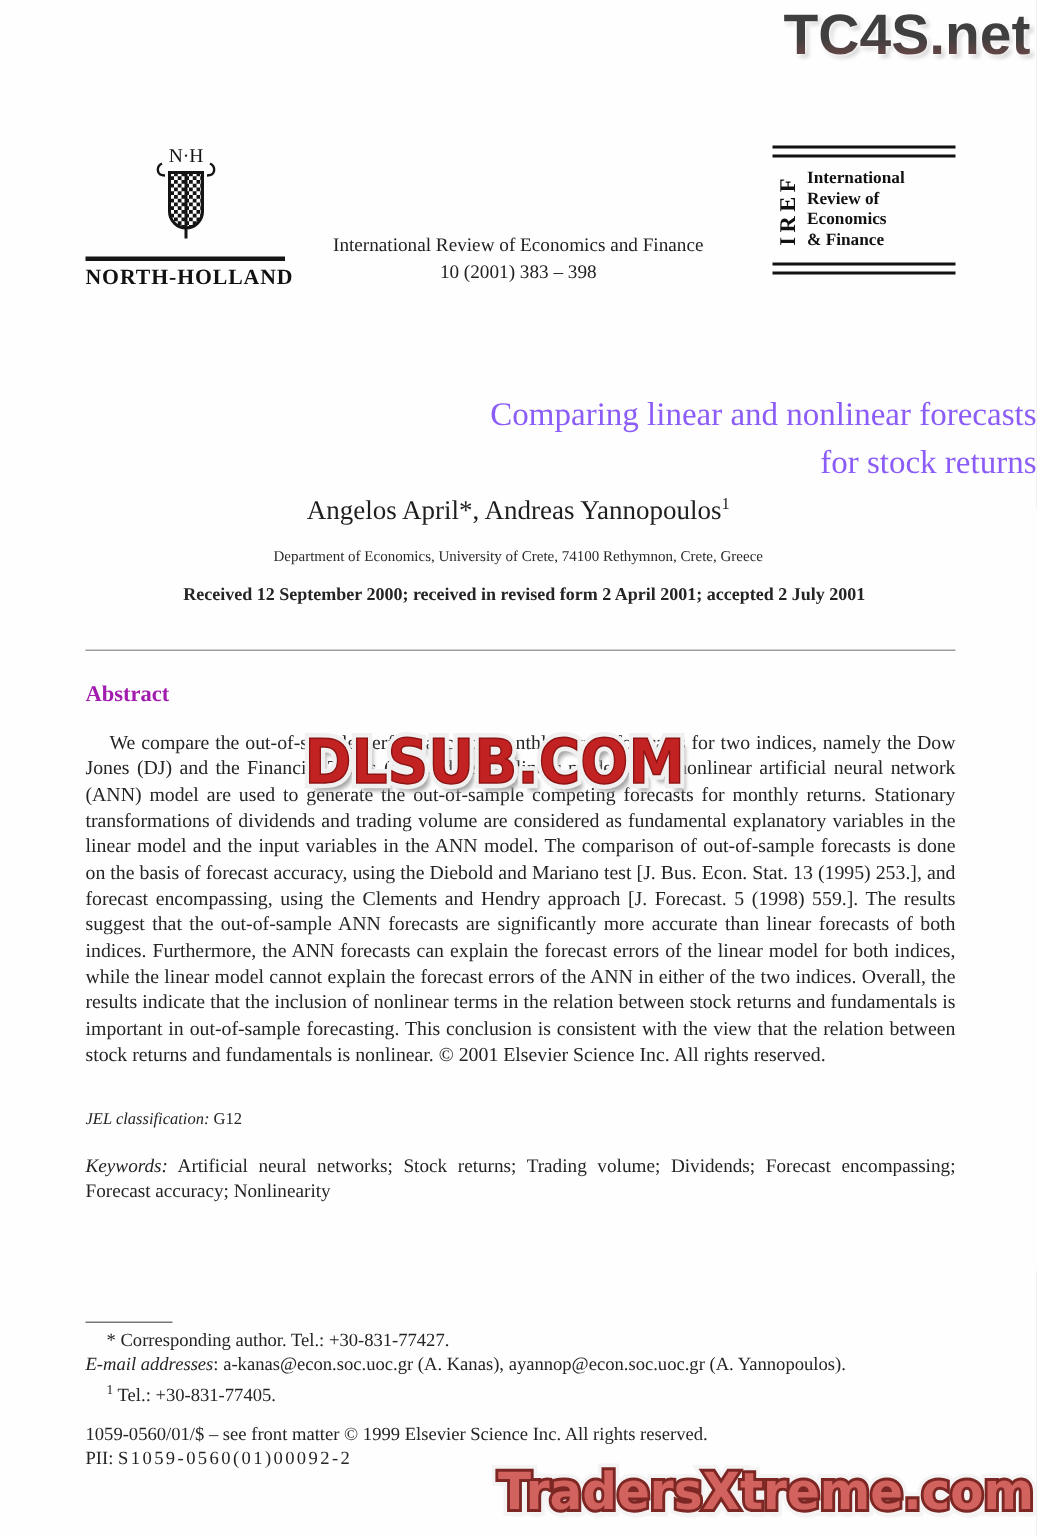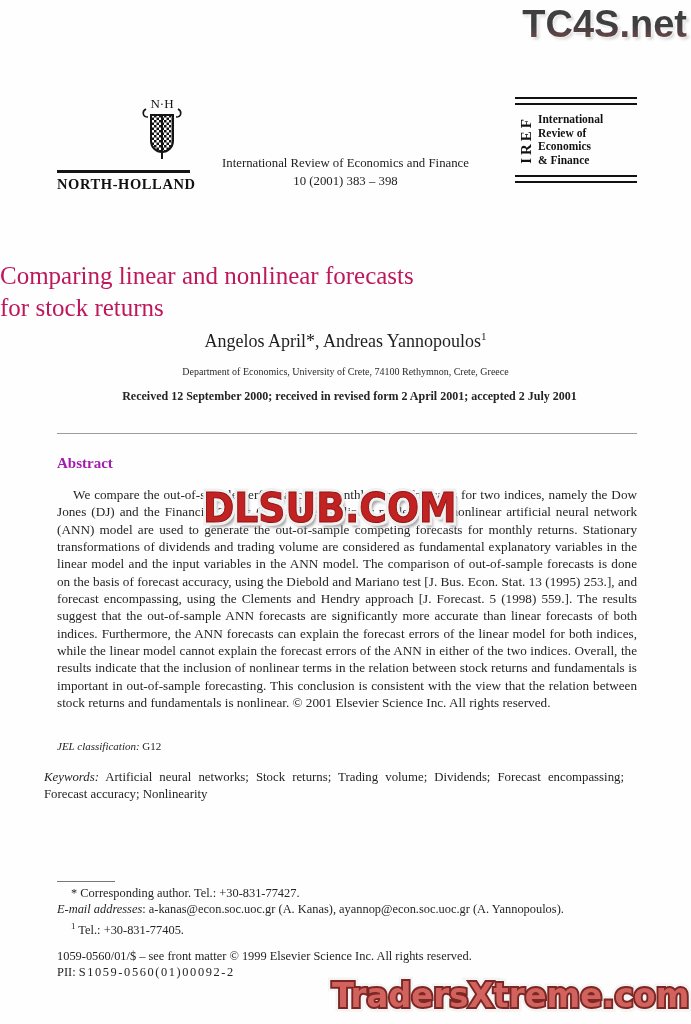--- a/index.html
+++ b/index.html
@@ -15,42 +15,42 @@
   
   .wm-tc4s { top:3px; right:4px; font-family:"Liberation Sans", sans-serif;
              font-weight:bold; font-size:38px; letter-spacing:0px; }
   .wm-tc4s .glow { color:#ffffff; text-shadow:0 0 2px #fff,0 0 4px #fff,0 0 6px #fff,2px 2px 3px #bbb; }
   .wm-tc4s .grad {
     background:linear-gradient(var(--tc4s-dark) 52%, var(--tc4s-red) 95%);
     -webkit-background-clip:text; background-clip:text; color:transparent;
   }
 
   
-  .nh { left:57px; top:95px; width:133px; text-align:right; }
+  .nh { left:57px; top:95px; width:133px; text-align:center; }
   .nh-rule { height:3px; background:#151515; margin-top:3px; }
   .nh-name { font-weight:bold; font-size:14.5px; letter-spacing:0.6px; color:#111;
              margin-top:3px; white-space:nowrap; }
 
   
   .jinfo { left:0; right:0; top:155px; text-align:center; font-size:12.8px;
            line-height:17.5px; color:#222; }
 
   
   .iref { left:515px; top:97px; width:122px; }
   .dline { height:4px; border-top:2px solid #111; border-bottom:2px solid #111; }
   .iref-body { display:flex; align-items:center; padding:4px 2px 4px 4px; height:62px; }
   .iref-acr { writing-mode:vertical-rl; transform:rotate(180deg);
               font-weight:bold; font-size:15px; letter-spacing:3px; color:#111;
               line-height:1; margin-right:4px; }
   .iref-lines { flex:1; font-weight:bold; font-size:11.5px;
                 line-height:13.5px; color:#111; }
 
   
-  .title { left:0; right:0; top:260px; text-align:left; font-size:25px;
-           line-height:32px; color:#be185d; }
+  .title { left:0; right:0; top:260px; text-align:right; font-size:22px;
+           line-height:32px; color:#8b5cf6; }
   .authors { left:0; right:0; top:330px; text-align:center; font-size:18px; color:#1e1e1e; }
   .authors sup { font-size:11px; }
   .affil { left:0; right:0; top:366px; text-align:center; 
            font-size:10px; color:#2a2a2a; }
   .received { left:8px; right:0; top:389px; text-align:center; font-size:12px;font-weight:bold; }
 
   .rule-wide { left:57px; top:433px; width:580px; height:1px; background:#9c9c9c; }
 
   
   .abs-head { left:57px; top:455px; font-weight:bold; font-size:15px; color:#a21caf; }
@@ -60,21 +60,21 @@
   
   .wm-dlsub { left:203px; top:484px; font-family:"DejaVu Sans", sans-serif;
               font-weight:bold; font-size:41px; transform:scaleX(0.92);
               transform-origin:left center; }
   .wm-dlsub .glow { color:#f0f0f0; -webkit-text-stroke:7px #f0f0f0;
                     text-shadow:4px 5px 3px #a8a8a8, -2px -2px 2px #f5f5f5; }
   .wm-dlsub .fill { color:var(--dlsub-red); -webkit-text-stroke:1px #8d1414; }
 
   
   .jel { left:57px; top:740px; font-size:11px; }
-  .kw { left:44px; top:769px; width:580px; font-size:12.8px; line-height:17px;
+  .kw { left:57px; top:769px; width:580px; font-size:12.8px; line-height:17px;
         text-align:justify; }
   .ital { font-style:italic; }
 
   
   .fn-rule { left:57px; top:881px; width:58px; height:1px; background:#777; }
   .fns { left:57px; top:885px; width:580px; font-size:12.4px; line-height:16.4px; }
   .fn-indent { text-indent:14px; }
   .fns sup { font-size:9px; }
 
   

